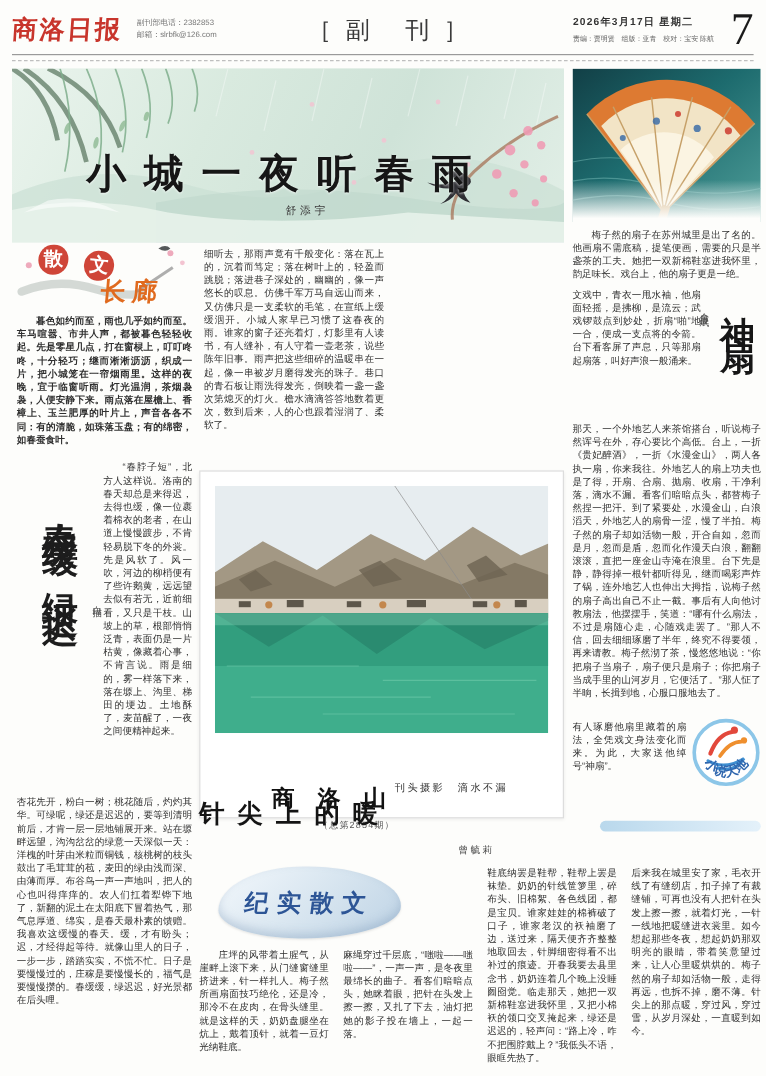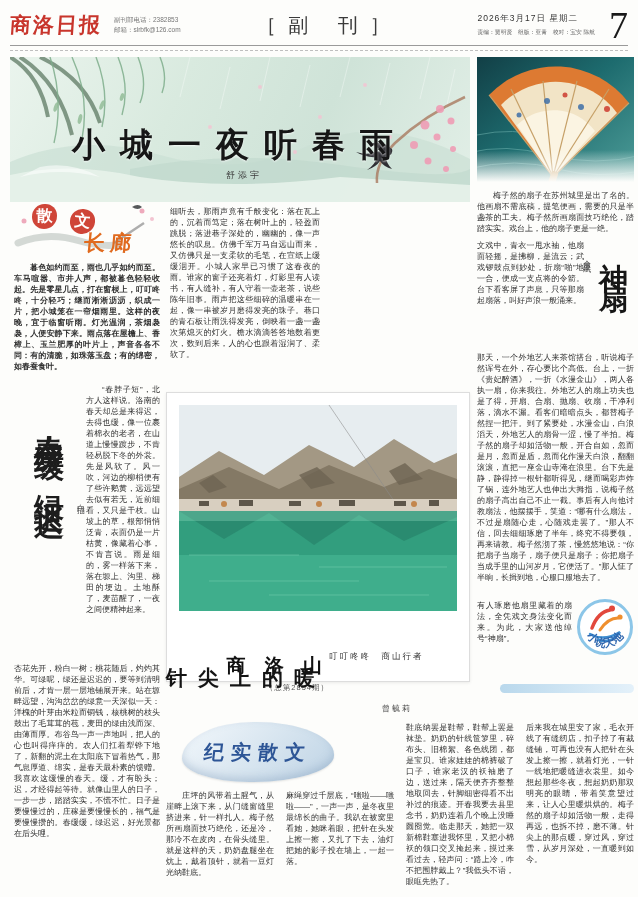--- a/index.html
+++ b/index.html
@@ -5,37 +5,37 @@
   html,body{margin:0;padding:0;background:#e8e8e8;}
   .page{position:relative;width:638px;height:897px;margin:0 auto;background:#fdfdfb;overflow:hidden;
         font-family:"Liberation Sans",sans-serif;color:#2d2d2d;}
   
   .hdr{position:absolute;left:10px;top:6px;width:618px;height:38px;display:flex;align-items:center;}
   .masthead{font-family:"Liberation Serif",serif;font-weight:900;font-size:21px;color:#c8352c;
             letter-spacing:2px;transform:skewX(-4deg);white-space:nowrap;}
   .contacts{margin-left:12px;font-size:6.5px;color:#777;line-height:1.6;white-space:nowrap;}
   .hdr-center{flex:1;text-align:center;font-size:20px;font-weight:300;color:#3a3a3a;letter-spacing:12px;}
   .hdr-right{text-align:left;white-space:nowrap;}
-  .hdr-date{font-size:8.5px;font-weight:normal;color:#333;letter-spacing:1px;}
+  .hdr-date{font-size:8.5px;font-weight:bold;color:#333;letter-spacing:1px;}
   .hdr-staff{font-size:5.8px;color:#666;margin-top:3px;}
   .pageno{font-family:"Liberation Serif",serif;font-size:38px;color:#1a1a1a;margin-left:14px;line-height:1;}
   .rule-solid{position:absolute;left:10px;top:45px;width:618px;border-top:1px solid #9a9a9a;}
   .rule-dash{position:absolute;left:10px;top:50px;width:618px;border-top:1px dashed #bfbfbf;}
   
   .btxt{font-size:8px;line-height:11px;text-align:justify;color:#2f2f2f;overflow:hidden;}
   .indent{text-indent:2em;}
   .vtxt{writing-mode:vertical-rl;text-orientation:upright;}
   
   .banner{position:absolute;left:10px;top:57px;width:460px;height:145px;overflow:hidden;
           background:linear-gradient(115deg,#eaf4ed 0%,#d9eadf 35%,#cfe3d8 65%,#e2efe7 100%);}
   .banner svg{position:absolute;left:0;top:0;}
   .banner-title{position:absolute;left:0;top:66px;width:100%;text-align:center;
     font-family:"Liberation Serif",serif;font-weight:900;font-size:33px;color:#161616;
     letter-spacing:15px;text-shadow:0 1px 2px rgba(255,255,255,.7);}
-  .banner-author{position:absolute;left:4px;top:112px;width:100%;text-align:center;font-size:9px;color:#3c3c3c;letter-spacing:3px;}
+  .banner-author{position:absolute;left:16px;top:112px;width:100%;text-align:center;font-size:9px;color:#3c3c3c;letter-spacing:3px;}
   
   .sw-logo{position:absolute;left:14px;top:203px;width:146px;height:56px;}
   .seal{position:absolute;width:25px;height:25px;border-radius:50% 46% 52% 48%;background:#cf4538;
         color:#fff;font-family:"Liberation Serif",serif;font-weight:bold;font-size:16px;
         display:flex;align-items:center;justify-content:center;}
   .seal.s1{left:18px;top:1px;}
   .seal.s2{left:56px;top:6px;transform:rotate(6deg);}
   .cl-txt{position:absolute;left:70px;top:26px;font-size:21px;font-weight:900;color:#e06a1e;
           letter-spacing:5px;transform:skewX(-5deg);font-family:"Liberation Serif",serif;}
   
@@ -225,21 +225,21 @@
             <line x1="90" y1="190" x2="250" y2="190"></line>
         </g>
         <path d="M0,106 L278,106 L278,116 L0,116 Z" fill="#8fd9bd" opacity="0.35"></path>
       </svg>
     </div>
     <div class="pc-caption">
       <div class="pc-left">
         <div class="pc-title">商 洛 山</div>
         <div class="pc-issue">（总第2854期）</div>
       </div>
-      <div class="pc-credit">叮叮咚咚　商山行者</div>
+      <div class="pc-credit">刊头摄影　滴水不漏</div>
     </div>
   </div>
 
   <div class="fan">
     <svg width="157" height="128" viewBox="0 0 157 128">
       <defs>
         <linearGradient id="wtr" x1="0" y1="0" x2="1" y2="1">
           <stop offset="0" stop-color="#123f46"></stop>
             <stop offset="0.45" stop-color="#1d6b6e"></stop>
             <stop offset="1" stop-color="#4f9e99"></stop>
@@ -272,21 +272,21 @@
             <circle cx="130" cy="52" r="3"></circle>
             <circle cx="88" cy="38" r="2.5"></circle>
           </g>
         <rect x="73" y="114" width="7" height="16" rx="2" fill="#caa064" transform="rotate(18 76 120)"></rect>
       </g>
     </svg>
   </div>
   <div class="fan-fade"></div>
 
   <div class="shan-col">
-    <div class="btxt indent" style="height:48px;">梅子然的扇子在苏州城里是出了名的。他画扇不需底稿，提笔便画，需要的只是半盏茶的工夫。梅子然所画扇面技巧绝伦，踏踏实实。戏台上，他的扇子更是一绝。</div>
+    <div class="btxt indent" style="height:48px;">梅子然的扇子在苏州城里是出了名的。他画扇不需底稿，提笔便画，需要的只是半盏茶的工夫。她把一双新棉鞋塞进我怀里，韵足味长。戏台上，他的扇子更是一绝。</div>
     <div class="shan-row">
       <div class="btxt grow">文戏中，青衣一甩水袖，他扇面轻摇，是拂柳，是流云；武戏锣鼓点到妙处，折扇“啪”地一合，便成一支点将的令箭。台下看客屏了声息，只等那扇起扇落，叫好声浪一般涌来。</div>
       <div class="shan-title-wrap">
         <div class="shan-author vtxt">余显斌</div>
         <div class="shan-title vtxt">神扇</div>
       </div>
     </div>
     <div class="btxt shan-mid">那天，一个外地艺人来茶馆搭台，听说梅子然诨号在外，存心要比个高低。台上，一折《贵妃醉酒》，一折《水漫金山》，两人各执一扇，你来我往。外地艺人的扇上功夫也是了得，开扇、合扇、抛扇、收扇，干净利落，滴水不漏。看客们暗暗点头，都替梅子然捏一把汗。到了紧要处，水漫金山，白浪滔天，外地艺人的扇骨一涩，慢了半拍。梅子然的扇子却如活物一般，开合自如，忽而是月，忽而是盾，忽而化作漫天白浪，翻翻滚滚，直把一座金山寺淹在浪里。台下先是静，静得掉一根针都听得见，继而喝彩声炸了锅，连外地艺人也伸出大拇指，说梅子然的扇子高出自己不止一截。事后有人向他讨教扇法，他摆摆手，笑道：“哪有什么扇法，不过是扇随心走，心随戏走罢了。”那人不信，回去细细琢磨了半年，终究不得要领，再来请教。梅子然沏了茶，慢悠悠地说：“你把扇子当扇子，扇子便只是扇子；你把扇子当成手里的山河岁月，它便活了。”那人怔了半晌，长揖到地，心服口服地去了。</div>
     <div class="shan-row2">
       <div class="btxt grow" style="height:56px;">有人琢磨他扇里藏着的扇法，全凭戏文身法变化而来。为此，大家送他绰号“神扇”。</div>
@@ -308,18 +308,18 @@
   </div>
 
   <div class="zhen-title">针尖上的暖</div>
   <div class="zhen-author">曾毓莉</div>
   <div class="blue-bar"></div>
   <div class="jishi-badge">
     <span>纪实散文</span>
   </div>
   <div class="zhen-cols">
     <div class="btxt zc padtop indent">庄坪的风带着土腥气，从崖畔上滚下来，从门缝窗缝里挤进来，针一样扎人。梅子然所画扇面技巧绝伦，还是冷，那冷不在皮肉，在骨头缝里。就是这样的天，奶奶盘腿坐在炕上，戴着顶针，就着一豆灯光纳鞋底。</div>
-    <div class="btxt zc padtop">麻绳穿过千层底，“嗤啦——嗤啦——”，一声一声，是冬夜里最绵长的曲子。我趴在被窝里看她，她眯着眼，把针在头发上擦一擦，又扎了下去，油灯把她的影子投在墙上，一起一落。</div>
-    <div class="btxt zc">鞋底纳罢是鞋帮，鞋帮上罢是袜垫。奶奶的针线笸箩里，碎布头、旧棉絮、各色线团，都是宝贝。谁家娃娃的棉裤破了口子，谁家老汉的袄袖磨了边，送过来，隔天便齐齐整整地取回去，针脚细密得看不出补过的痕迹。开春我要去县里念书，奶奶连着几个晚上没睡囫囵觉。临走那天，她把一双新棉鞋塞进我怀里，又把小棉袄的领口交叉掩起来，摸过来看过去，轻声问：“路上冷，咋不把围脖戴上？”我低头不语，眼眶先热了。</div>
+    <div class="btxt zc padtop">麻绳穿过千层底，“嗤啦——嗤啦——”，一声一声，是冬夜里最绵长的曲子。看客们暗暗点头，她眯着眼，把针在头发上擦一擦，又扎了下去，油灯把她的影子投在墙上，一起一落。</div>
+    <div class="btxt zc">鞋底纳罢是鞋帮，鞋帮上罢是袜垫。奶奶的针线笸箩里，碎布头、旧棉絮、各色线团，都是宝贝。谁家娃娃的棉裤破了口子，谁家老汉的袄袖磨了边，送过来，隔天便齐齐整整地取回去，针脚细密得看不出补过的痕迹。开春我要去县里念书，奶奶连着几个晚上没睡囫囵觉。临走那天，她把一双新棉鞋塞进我怀里，又把小棉袄的领口交叉掩起来，绿还是迟迟的，轻声问：“路上冷，咋不把围脖戴上？”我低头不语，眼眶先热了。</div>
     <div class="btxt zc">后来我在城里安了家，毛衣开线了有缝纫店，扣子掉了有裁缝铺，可再也没有人把针在头发上擦一擦，就着灯光，一针一线地把暖缝进衣裳里。如今想起那些冬夜，想起奶奶那双明亮的眼睛，带着笑意望过来，让人心里暖烘烘的。梅子然的扇子却如活物一般，走得再远，也拆不掉，磨不薄。针尖上的那点暖，穿过风，穿过雪，从岁月深处，一直暖到如今。</div>
   </div>
 
 </div>
 
 </body></html>

